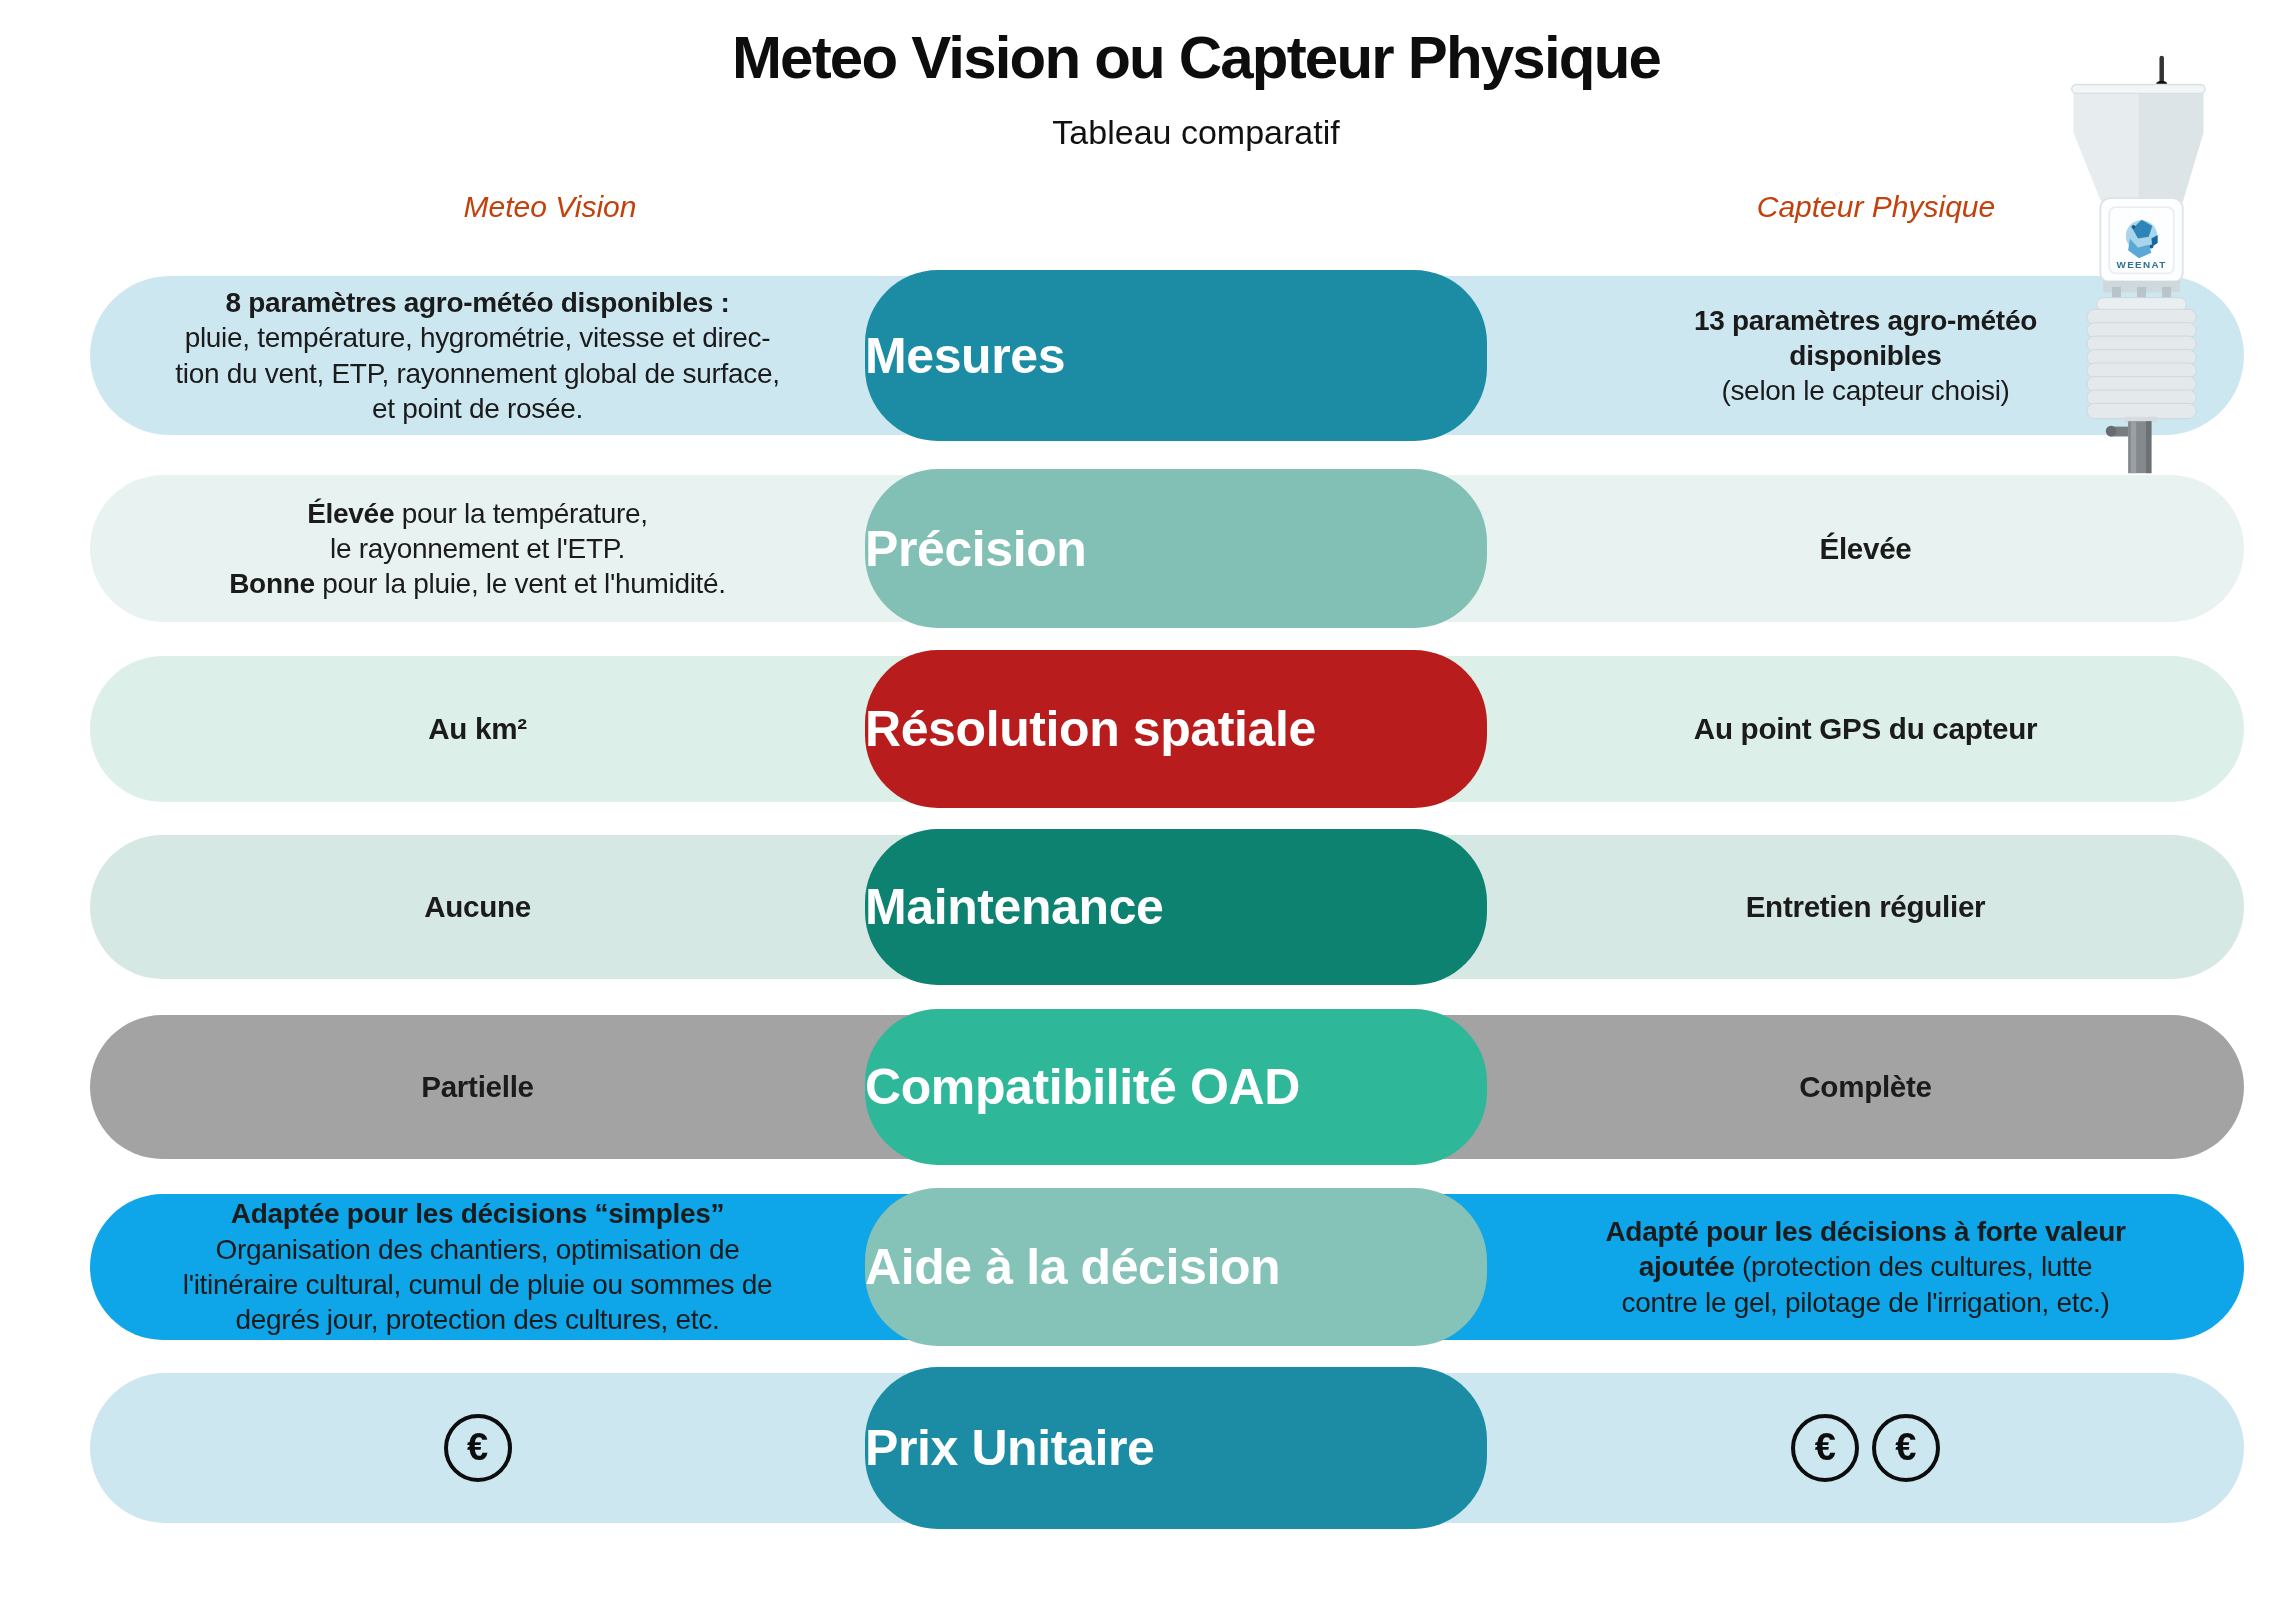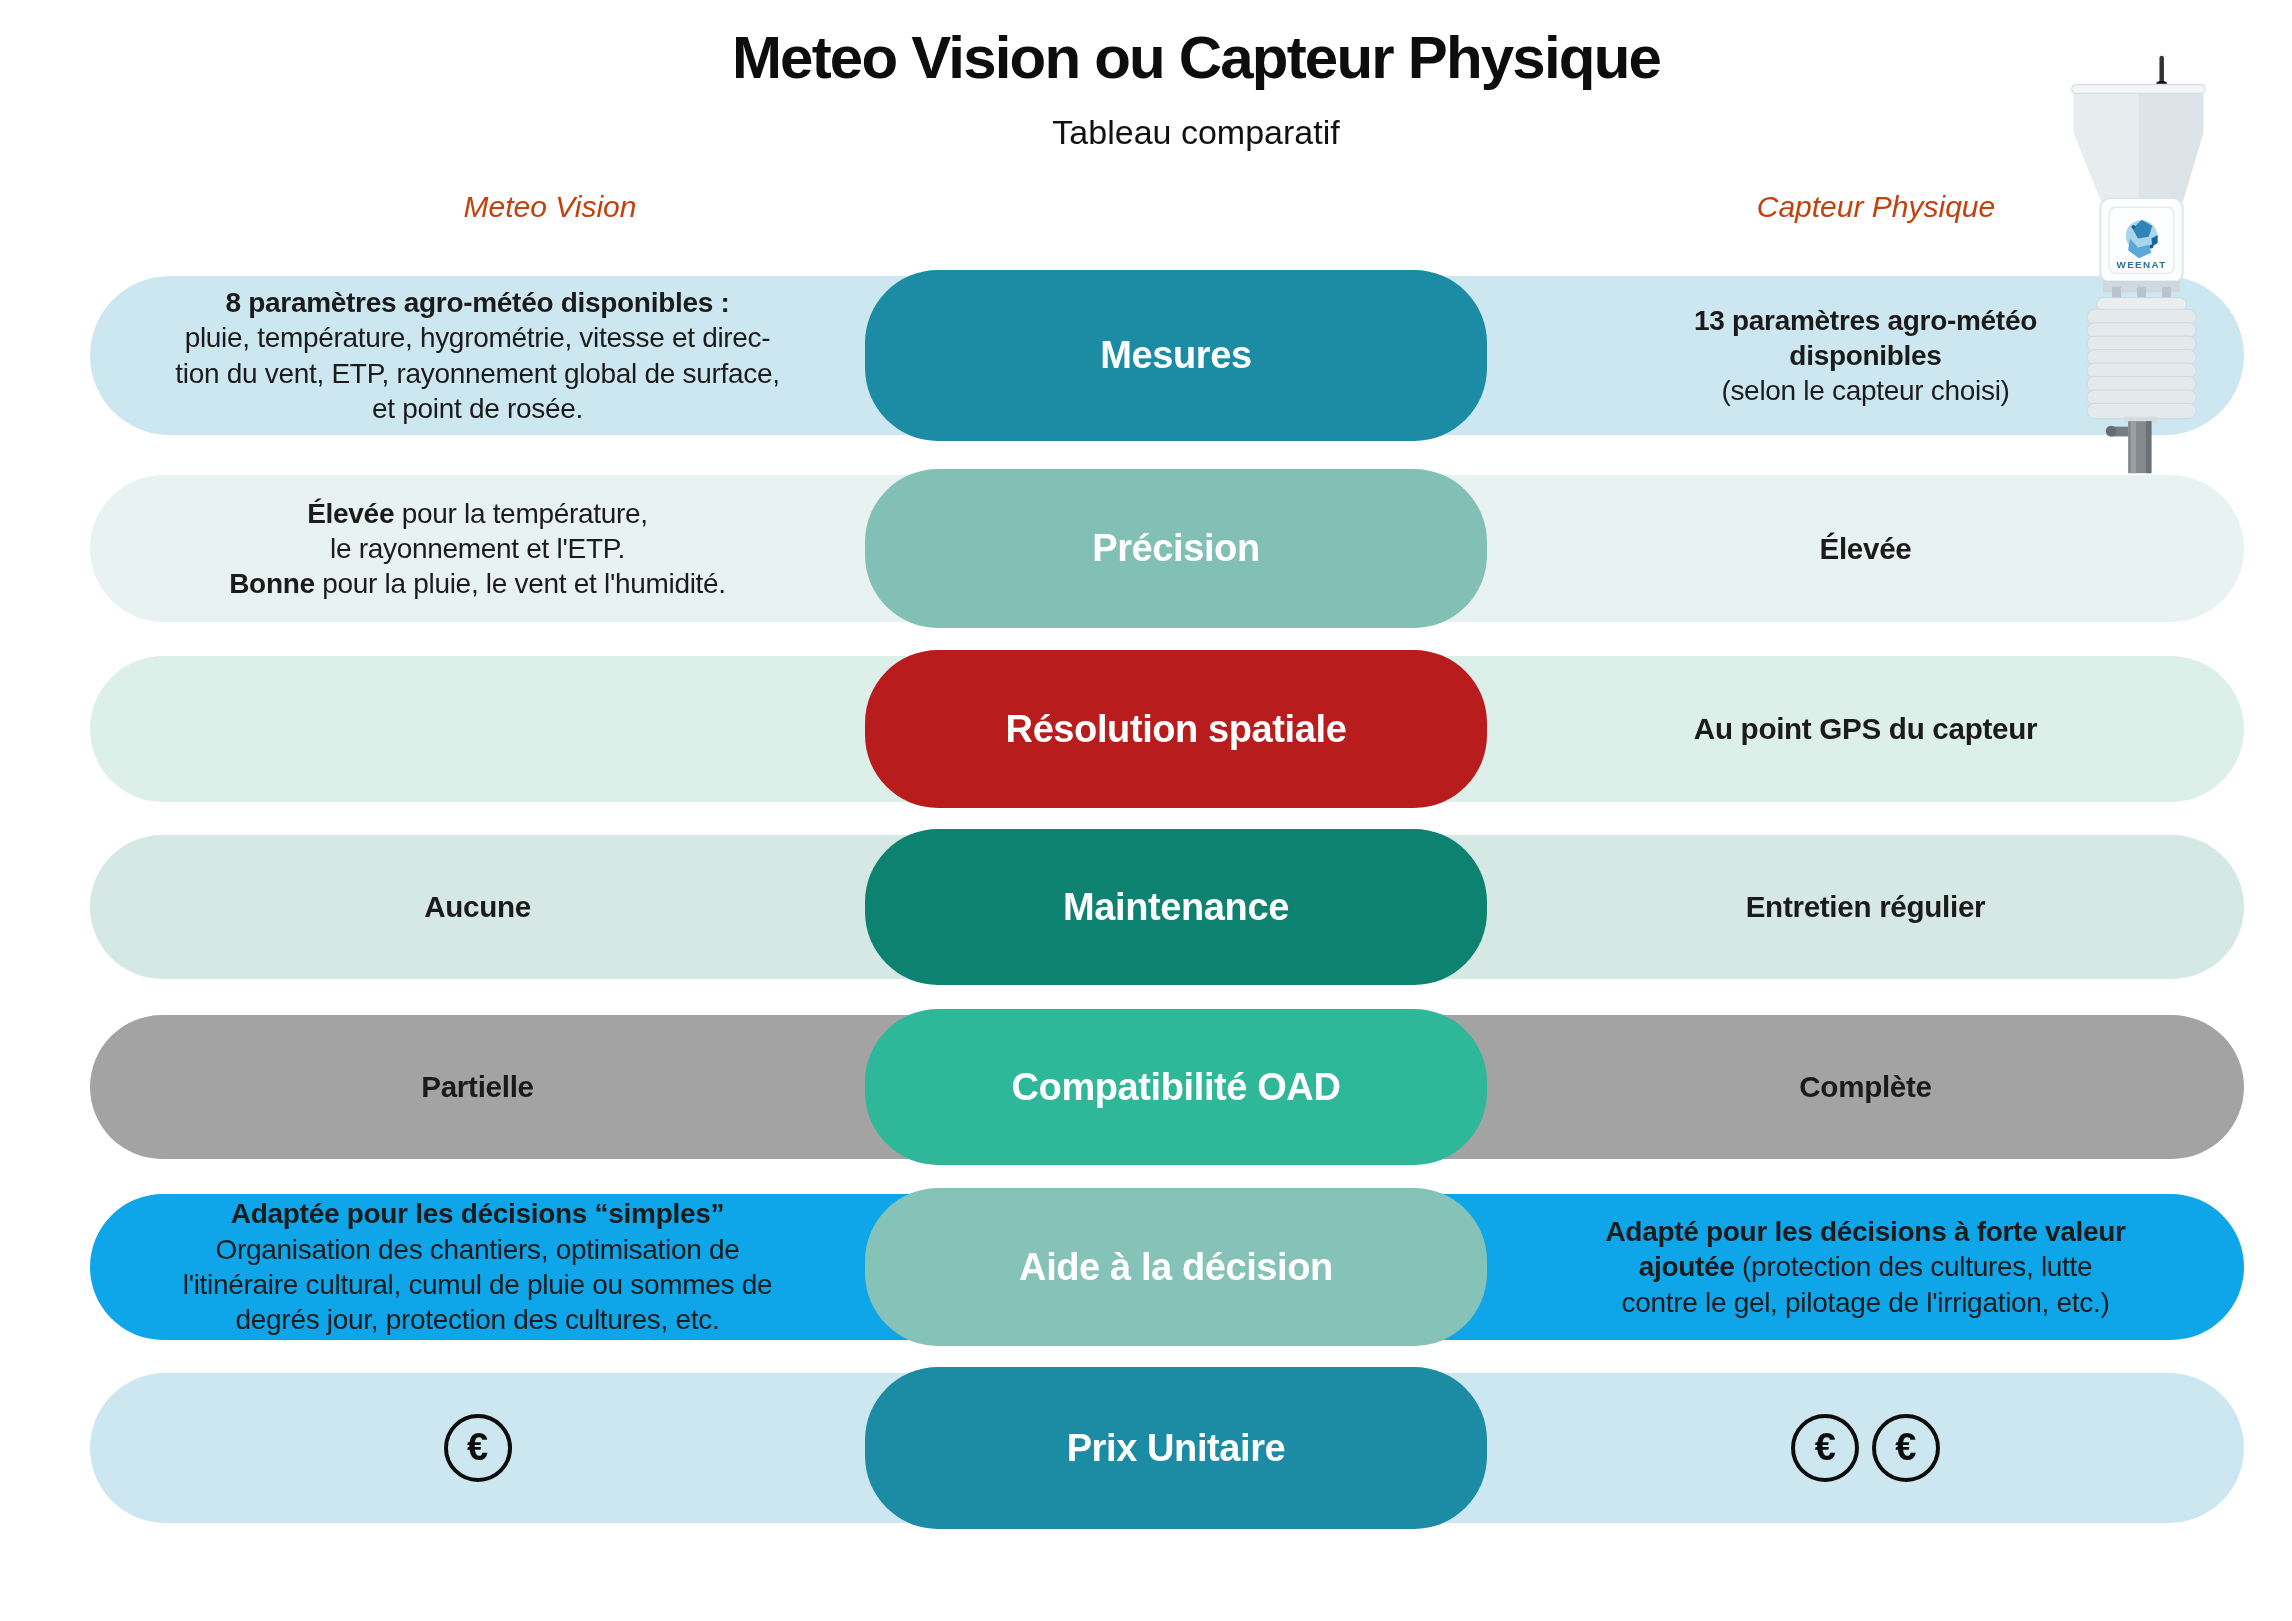--- a/index.html
+++ b/index.html
@@ -21,22 +21,22 @@
   .r4{top:1015px;height:144px;}
   .r5{top:1194px;height:146px;}
   .r6{top:1373px;height:150px;}
   .cell{position:absolute;top:0;height:100%;display:flex;align-items:center;justify-content:center;
         text-align:center;font-size:28px;line-height:1.26;letter-spacing:-0.3px;color:#1b1b1b;}
   .cell.left{left:0;width:775px;}
   .cell.right{left:1397px;width:757px;}
   .b{font-weight:bold;}
   .val{font-weight:bold;font-size:29.6px;}
   .pill{position:absolute;left:775px;width:622px;top:-6.3px;bottom:-6.3px;border-radius:73px;
-        display:flex;align-items:center;justify-content:center;color:#ffffff;
-        font-weight:bold;font-size:38px;letter-spacing:-0.4px;}
+        display:flex;align-items:center;color:#ffffff;
+        font-weight:bold;font-size:50px;letter-spacing:-0.4px;}
   .euro{width:68px;height:68px;border:4.5px solid #0d0d0d;border-radius:50%;box-sizing:border-box;
         display:inline-flex;align-items:center;justify-content:center;
         font-size:38px;font-weight:bold;color:#0d0d0d;}
   .cell.right .euro + .euro{margin-left:12.5px;}
   .sensor{position:absolute;left:2069px;top:54px;width:163px;height:421px;}
 </style>
 </head>
 <body>
 
 <div class="page">
@@ -79,20 +79,23 @@
       </div>
       <div class="pill" style="background-color: rgb(130, 192, 182);">
         <span>Précision</span>
       </div>
       <div class="cell right">
         <span class="val">Élevée</span>
       </div>
     </div>
 
     <div class="row r2" style="background-color: rgb(221, 239, 233);">
+      <div class="cell left">
+        <span class="val">Au km²</span>
+      </div>
       <div class="pill" style="background-color: #b91c1c;">
         <span>Résolution spatiale</span>
       </div>
       <div class="cell right">
         <span class="val">Au point GPS du capteur</span>
       </div>
     </div>
 
     <div class="row r3" style="background-color: rgb(213, 232, 227);">
       <div class="cell left">

